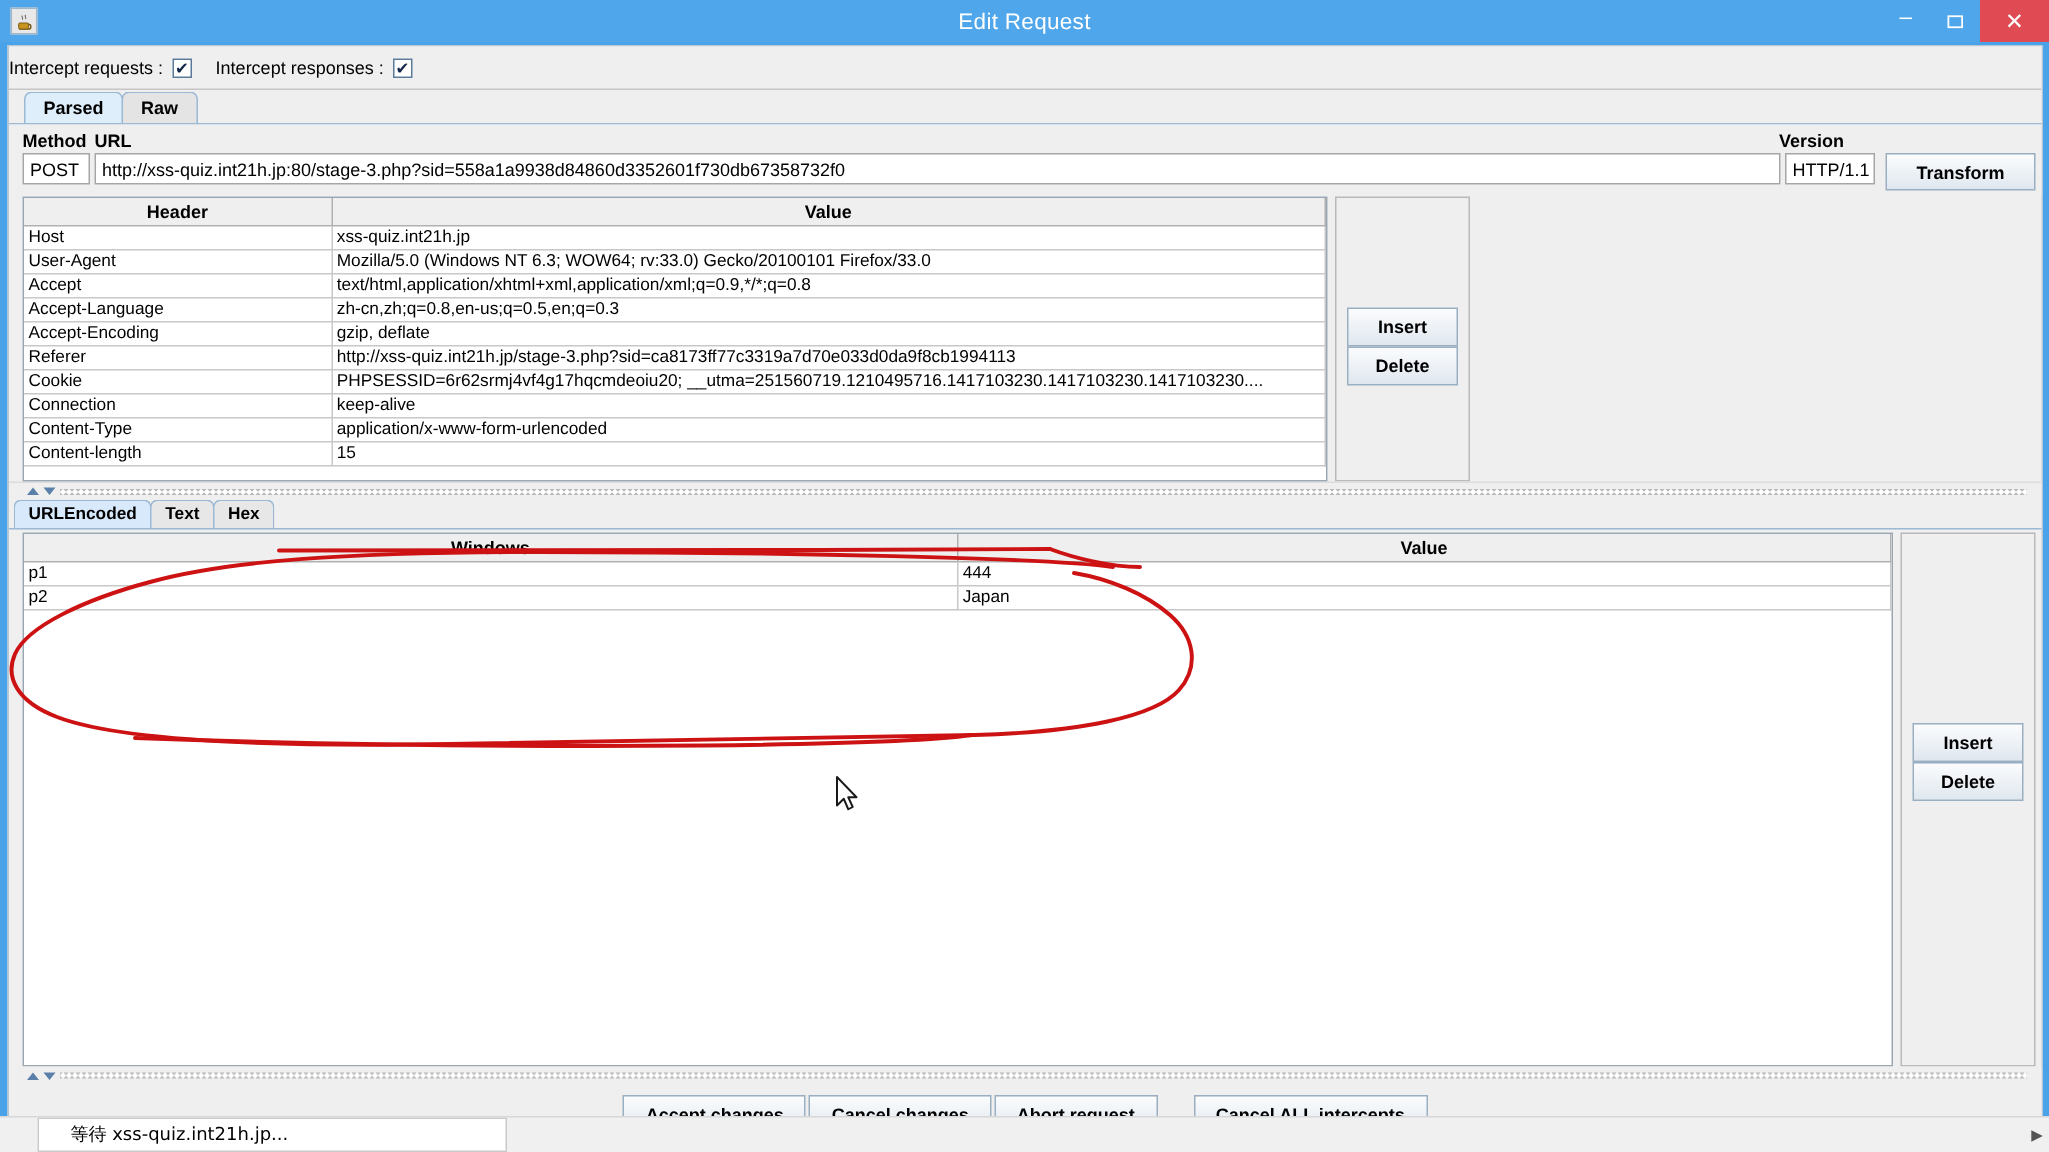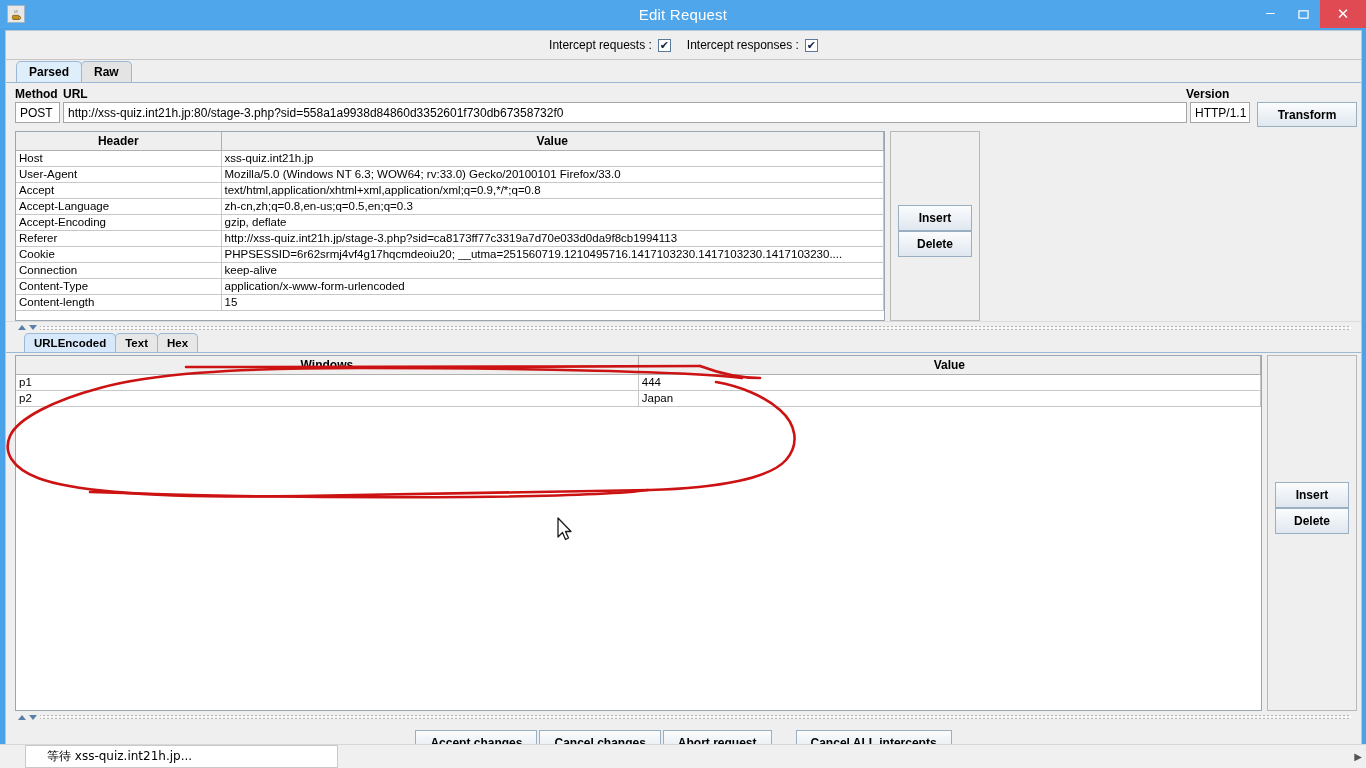--- a/index.html
+++ b/index.html
@@ -69,21 +69,21 @@
     flex: 1;
     display: flex; flex-direction: column;
     min-height: 0;
     position: relative;
   }
 
   
   .intercept-bar {
     height: 29px;
     background: #efefef;
-    display: flex; align-items: center; justify-content: center;
+    display: flex; align-items: center; 
     gap: 16px;
     border-bottom: 1px solid #c6c6c6;
     flex: 0 0 29px;
   }
   .intercept-item { display: flex; align-items: center; gap: 6px; font-size: 12px; color: #000; }
   .checkbox {
     width: 13px; height: 13px;
     border: 1px solid #5a7a9a;
     background: #fff;
     display: flex; align-items: center; justify-content: center;
@@ -226,21 +226,21 @@
     flex: 1; height: 4px; margin-right: 10px;
     background-image: radial-gradient(#ffffff 40%, transparent 41%), radial-gradient(#b9b9b9 40%, transparent 41%);
     background-size: 4px 4px, 4px 4px;
     background-position: 0 0, 2px 2px;
   }
 
   
   .body-tabstrip {
     display: flex; align-items: flex-end;
     height: 20px;
-    padding-left: 18px;
+    padding-left: 3px;
     background: #efefef;
     border-bottom: 1px solid #9bb8d4;
     flex: 0 0 20px;
   }
   .btab {
     height: 19px;
     padding: 0 9px;
     font-size: 11.5px; font-weight: bold;
     color: #000;
     display: flex; align-items: center;

